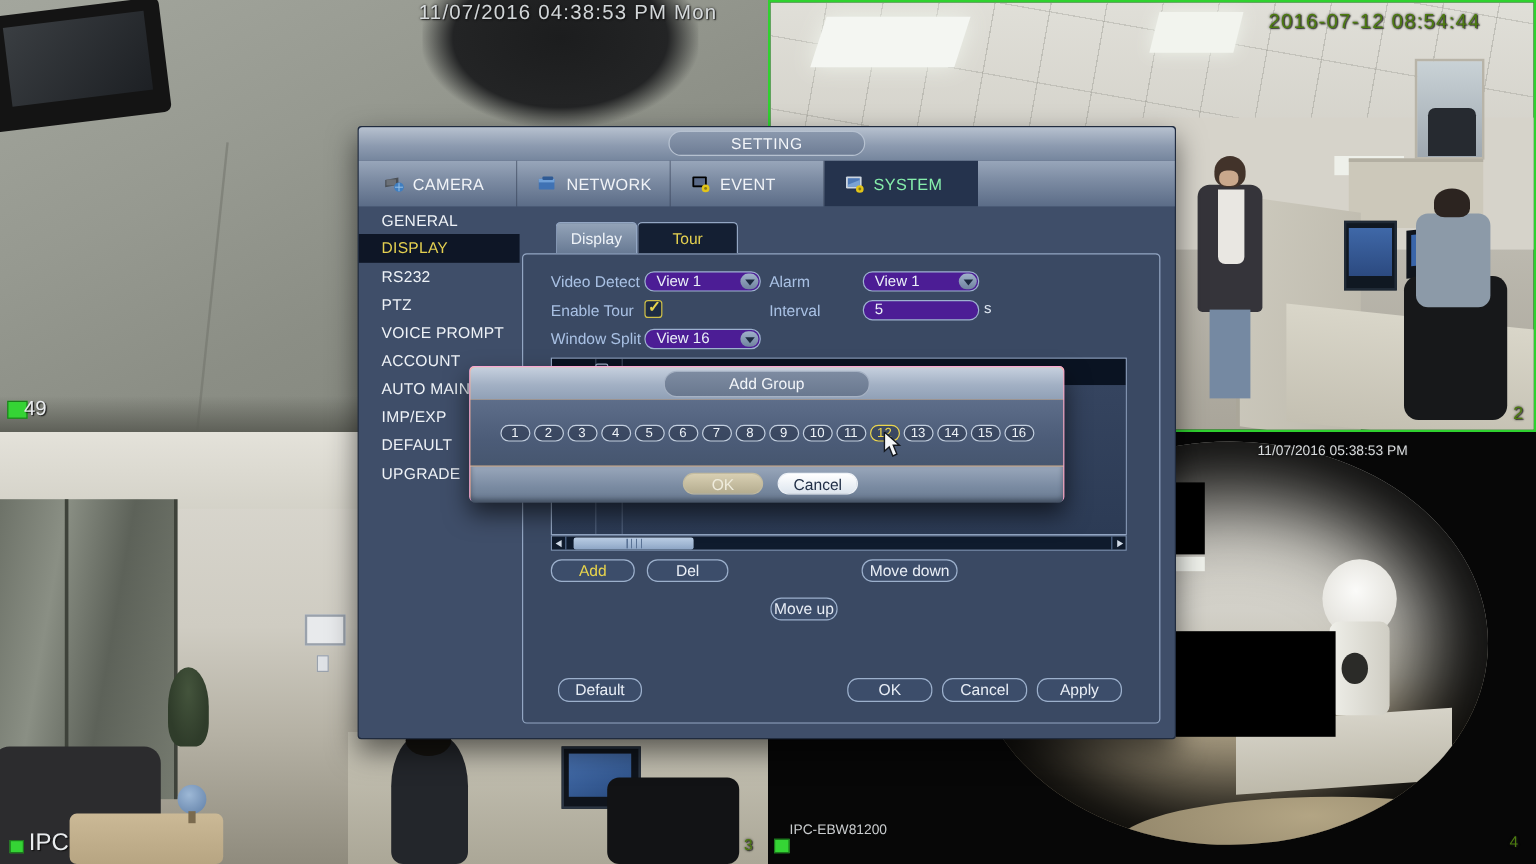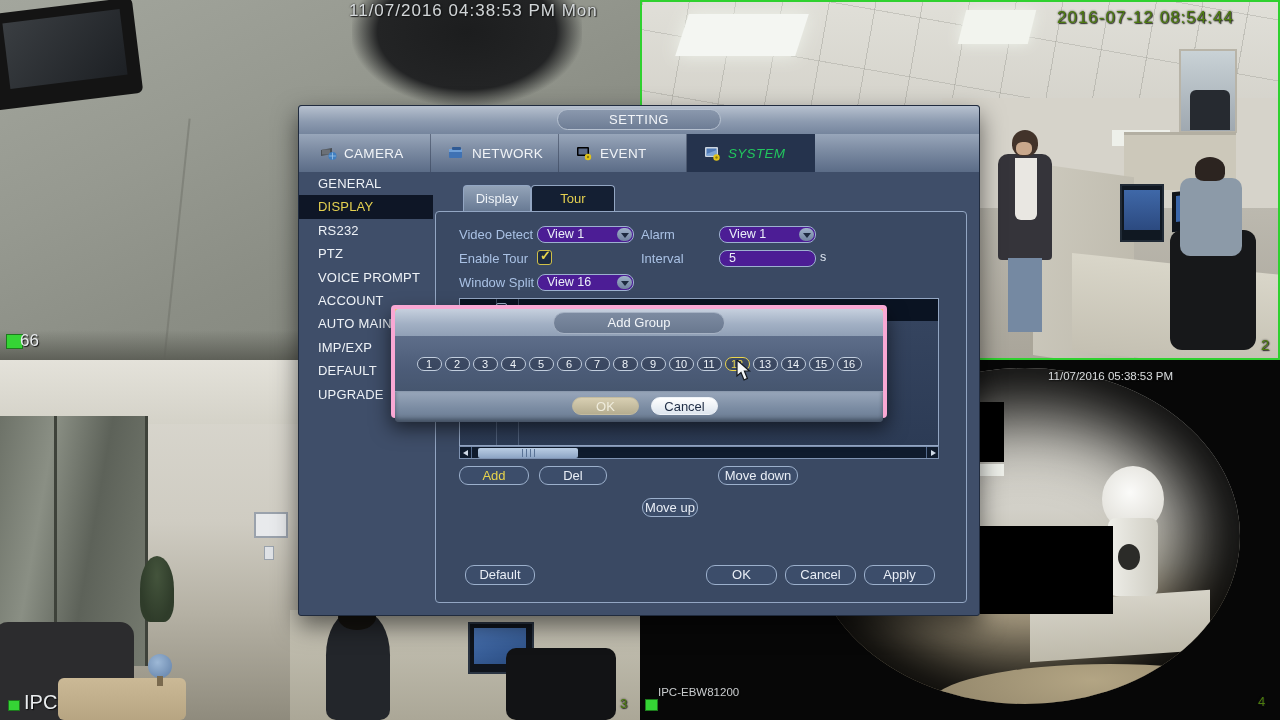--- a/index.html
+++ b/index.html
@@ -100,21 +100,21 @@
   .title-pill { position:absolute; left:50%; top:3px; transform:translateX(-50%); width:164px; height:21px;
                 background:linear-gradient(180deg,#8violet,#6e7d95); background:linear-gradient(180deg,#8a98ad,#6e7d95);
                 border:1px solid #b6c1d0; border-radius:11px; color:#f2f5f9; font-size:13px;
                 text-align:center; line-height:19px; letter-spacing:.5px; }
   .tabbar { position:absolute; left:0; top:28px; width:100%; height:38px;
             background:linear-gradient(180deg,#98a6ba 0%,#7econ 40%,#5b6c87 100%);
             background:linear-gradient(180deg,#98a6ba 0%,#7e8da4 40%,#5b6c87 100%); display:flex; }
   .tab { position:relative; width:128px; height:38px; display:flex; align-items:center; padding-left:16px;
          color:#f0f3f7; font-size:13.5px; letter-spacing:.3px; border-right:1px solid rgba(52,64,86,.55); cursor:default;text-align:right; }
   .tab:first-child { margin-left:4px; }
-  .tab.selected { background:#25334d; color:#22c55e; border-right:none;font-style:italic; }
+  .tab.selected { background:#25334d; color:#86efac; border-right:none; }
   .tab .ticon { margin-right:6px; display:inline-block; width:19px; height:16px; }
 
   .sidebar { position:absolute; left:0; top:66px; width:134px; bottom:0; }
   .side-item { height:23.4px; line-height:23.4px; padding-left:19px; color:#eef2f7; font-size:13px; letter-spacing:.2px; }
   .side-item.selected { background:#0e1626; color:#e4d050; }
 
   .panel { position:absolute; left:136px; top:76px; width:532px; height:421px; }
   .panel-box { position:absolute; left:0; top:29px; right:0; bottom:0; border:1px solid #93a6c3; border-radius:4px; background:#3a4963; }
   .ptab { position:absolute; top:3px; height:26px; border:1px solid #93a6c3; border-bottom:none; border-radius:4px 4px 0 0;
           color:#eef3f8; font-size:13px; text-align:center; line-height:25px; }
@@ -154,21 +154,21 @@
               background:linear-gradient(180deg,#bccfe6,#8ca4c4); }
   .hs-grip { position:absolute; left:44px; top:1px; width:14px; height:8px;
              background:repeating-linear-gradient(90deg,#5a7396 0 1px,transparent 1px 4px); }
 
   .btn { position:absolute; height:19px; background:#3c4d6a; border:1px solid #9cb0cc; border-radius:9px;
          color:#e9eef6; font-size:13px; text-align:center; line-height:17px; }
   .btn.yellow { color:#e8d44c; }
 
   
   #dialog { position:absolute; left:391px; top:305px; width:496px; height:113px; z-index:50;
-            border-radius:4px; box-shadow:0 10px 20px rgba(0,0,0,.6); background:#fdba74; border:4px solid #f9a8d4; }
+            border-radius:4px; box-shadow:0 10px 20px rgba(0,0,0,.6); background:#fdba74; border:1px solid #f9a8d4; }
   .dlg-title { position:absolute; left:0; top:0; width:100%; height:27px; border-radius:4px 4px 0 0;
                background:linear-gradient(180deg,#c6d0de 0%,#a2b0c4 55%,#90a0b6 100%); }
   .dlg-pill { position:absolute; left:50%; top:3px; transform:translateX(-50%); width:172px; height:22px;
               background:linear-gradient(180deg,#7d8ba1,#697archive); background:linear-gradient(180deg,#7d8ba1,#69788f);
               border:1px solid #a6b2c4; border-radius:11px; color:#f2f5f9; font-size:13px; text-align:center; line-height:20px; }
   .dlg-body { position:absolute; left:0; top:27px; width:100%; height:55px;
               background:linear-gradient(180deg,#5e6e8a 0%,#4c5c78 60%,#46566f 100%);
               display:flex; align-items:center; justify-content:center; gap:3px; }
   .chip { width:25px; height:14px; border:1px solid #c2cede; border-radius:7px; background:rgba(22,32,52,.35);
           color:#eef3f8; font-size:11px; text-align:center; line-height:12px; }
@@ -251,21 +251,21 @@
       <div class="deco c4-dome-body"></div>
       <div class="deco c4-dome-lens"></div>
       <div class="deco c4-floor"></div>
     </div>
     <div class="deco c4-mask1"></div>
     <div class="deco c4-mask2"></div>
   </div>
 
   <div class="osd osd-clock">11/07/2016 04:38:53 PM Mon</div>
   <div class="rec-dot" style="left:6px;top:334px;width:17px;height:15px;"></div>
-  <div class="cam-label" style="left:20px;top:331px;font-size:17px;">66</div>
+  <div class="cam-label" style="left:20px;top:331px;font-size:17px;">49</div>
 
   <div class="osd osd-ts2">2016-07-12 08:54:44</div>
   <div class="osd osd-ch" style="left:1261px;top:336px;">2</div>
 
   <div class="rec-dot" style="left:8px;top:700px;width:12px;height:11px;"></div>
   <div class="cam-label" style="left:24px;top:691px;font-size:20px;">IPC</div>
   <div class="osd osd-ch" style="left:620px;top:696px;font-size:13px;">3</div>
 
   <div class="osd osd-ts4">11/07/2016 05:38:53 PM</div>
   <div class="cam-label" style="left:658px;top:686px;font-size:11.5px;color:#c9ccce;">IPC-EBW81200</div>

